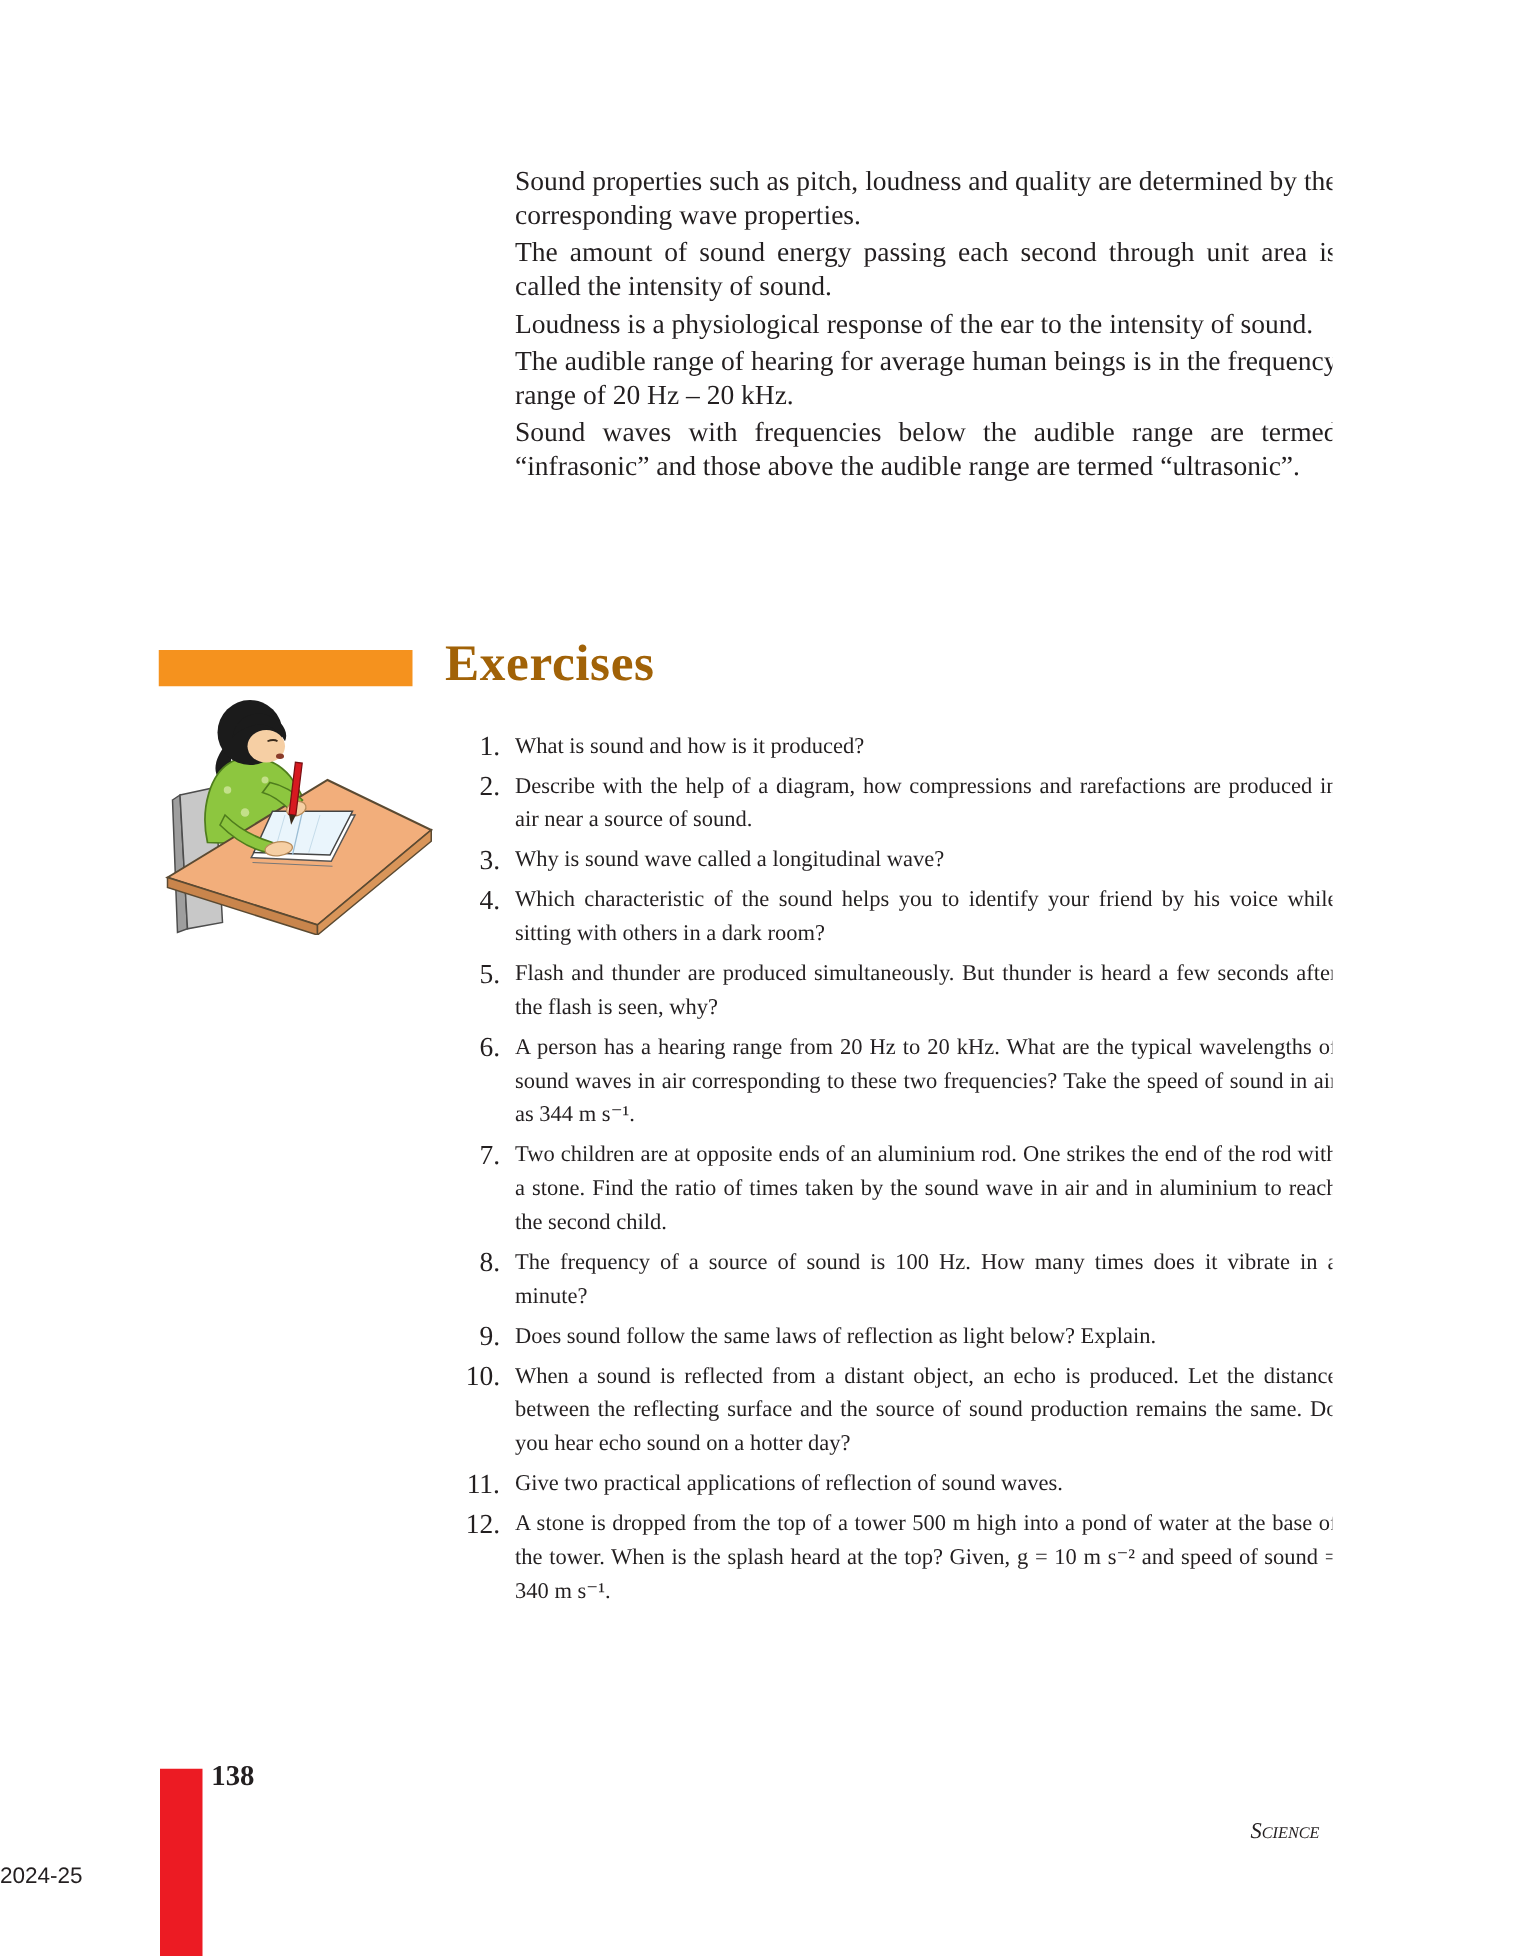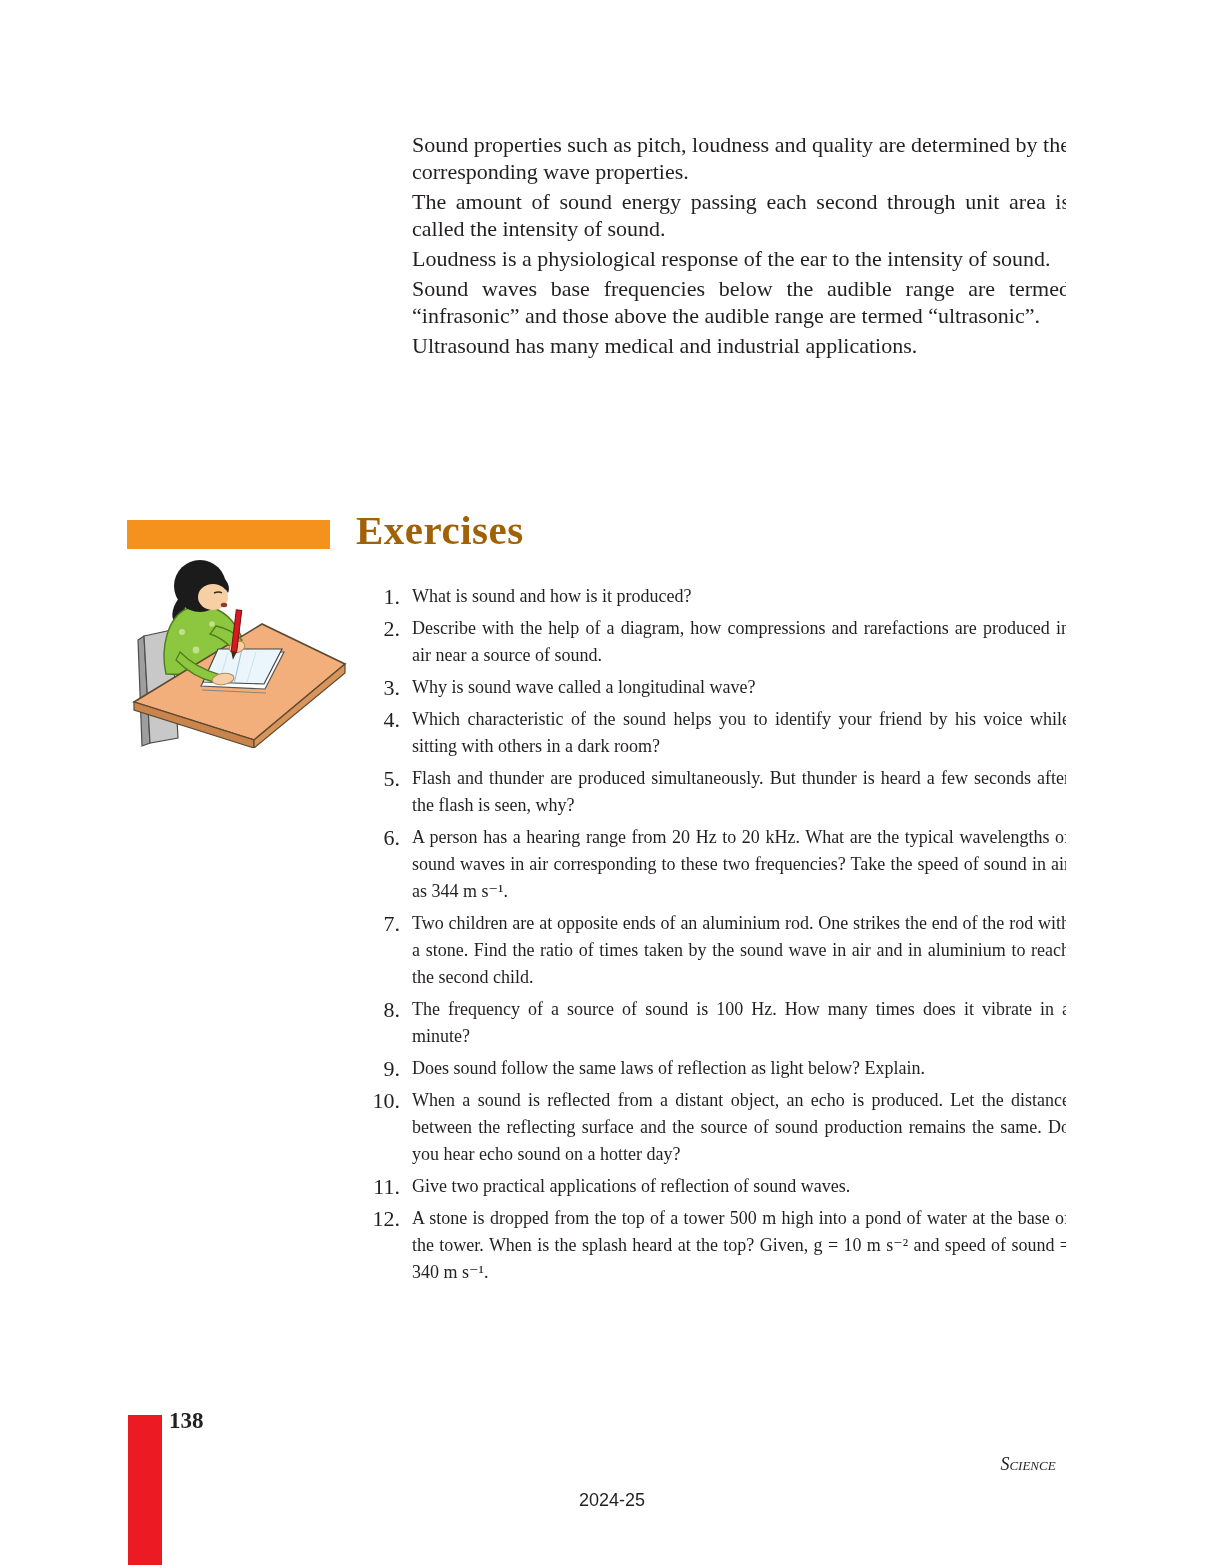--- a/index.html
+++ b/index.html
@@ -59,21 +59,21 @@
   }
   .page-num { position: absolute; left: 169px; top: 1408px; font-size: 23px; font-weight: bold; }
   .footer-right {
     position: absolute; left: 986px; top: 1408px; width: 84px;
     font-size: 18px; font-style: italic; font-variant: small-caps;
     text-align: center;
     margin-top: 46px;
   }
   .footer-center {
     position: absolute; left: 0; top: 1490px; width: 1224px;
-    text-align: center; font-size: 18px;
+    text-align: left; font-size: 18px;
     font-family: "Liberation Sans", "DejaVu Sans", sans-serif;
   }
 </style>
 </head>
 <body>
 
 <div class="page">
 
   <div class="bullets">
     <div class="bullet-item">
@@ -83,25 +83,25 @@
     <div class="bullet-item">
       <span class="bullet-marker"><span class="bullet-dot"></span></span>
       <span class="bullet-text">The amount of sound energy passing each second through unit area is called the intensity of sound.</span>
     </div>
     <div class="bullet-item">
       <span class="bullet-marker"><span class="bullet-dot"></span></span>
       <span class="bullet-text">Loudness is a physiological response of the ear to the intensity of sound.</span>
     </div>
     <div class="bullet-item">
       <span class="bullet-marker"><span class="bullet-dot"></span></span>
-      <span class="bullet-text">Sound waves base frequencies below the audible range are termed “infrasonic” and those above the audible range are termed “ultrasonic”.</span>
-    </div>
-    <div class="bullet-item">
-      <span class="bullet-marker"><span class="bullet-dot"></span></span>
-      <span class="bullet-text">Ultrasound has many medical and industrial applications.</span>
+      <span class="bullet-text">The audible range of hearing for average human beings is in the frequency range of 20 Hz – 20 kHz.</span>
+    </div>
+    <div class="bullet-item">
+      <span class="bullet-marker"><span class="bullet-dot"></span></span>
+      <span class="bullet-text">Sound waves with frequencies below the audible range are termed “infrasonic” and those above the audible range are termed “ultrasonic”.</span>
     </div>
   </div>
 
   <div class="ex-bar"></div>
   <div class="ex-heading">Exercises</div>
 
   <svg class="illus" viewBox="0 0 228 196" aria-hidden="true">
 
     <g>
       <polygon points="14,88 20,84 26,191 18,194" fill="#9e9e9e" stroke="#4d4d4d" stroke-width="1.2"></polygon>

